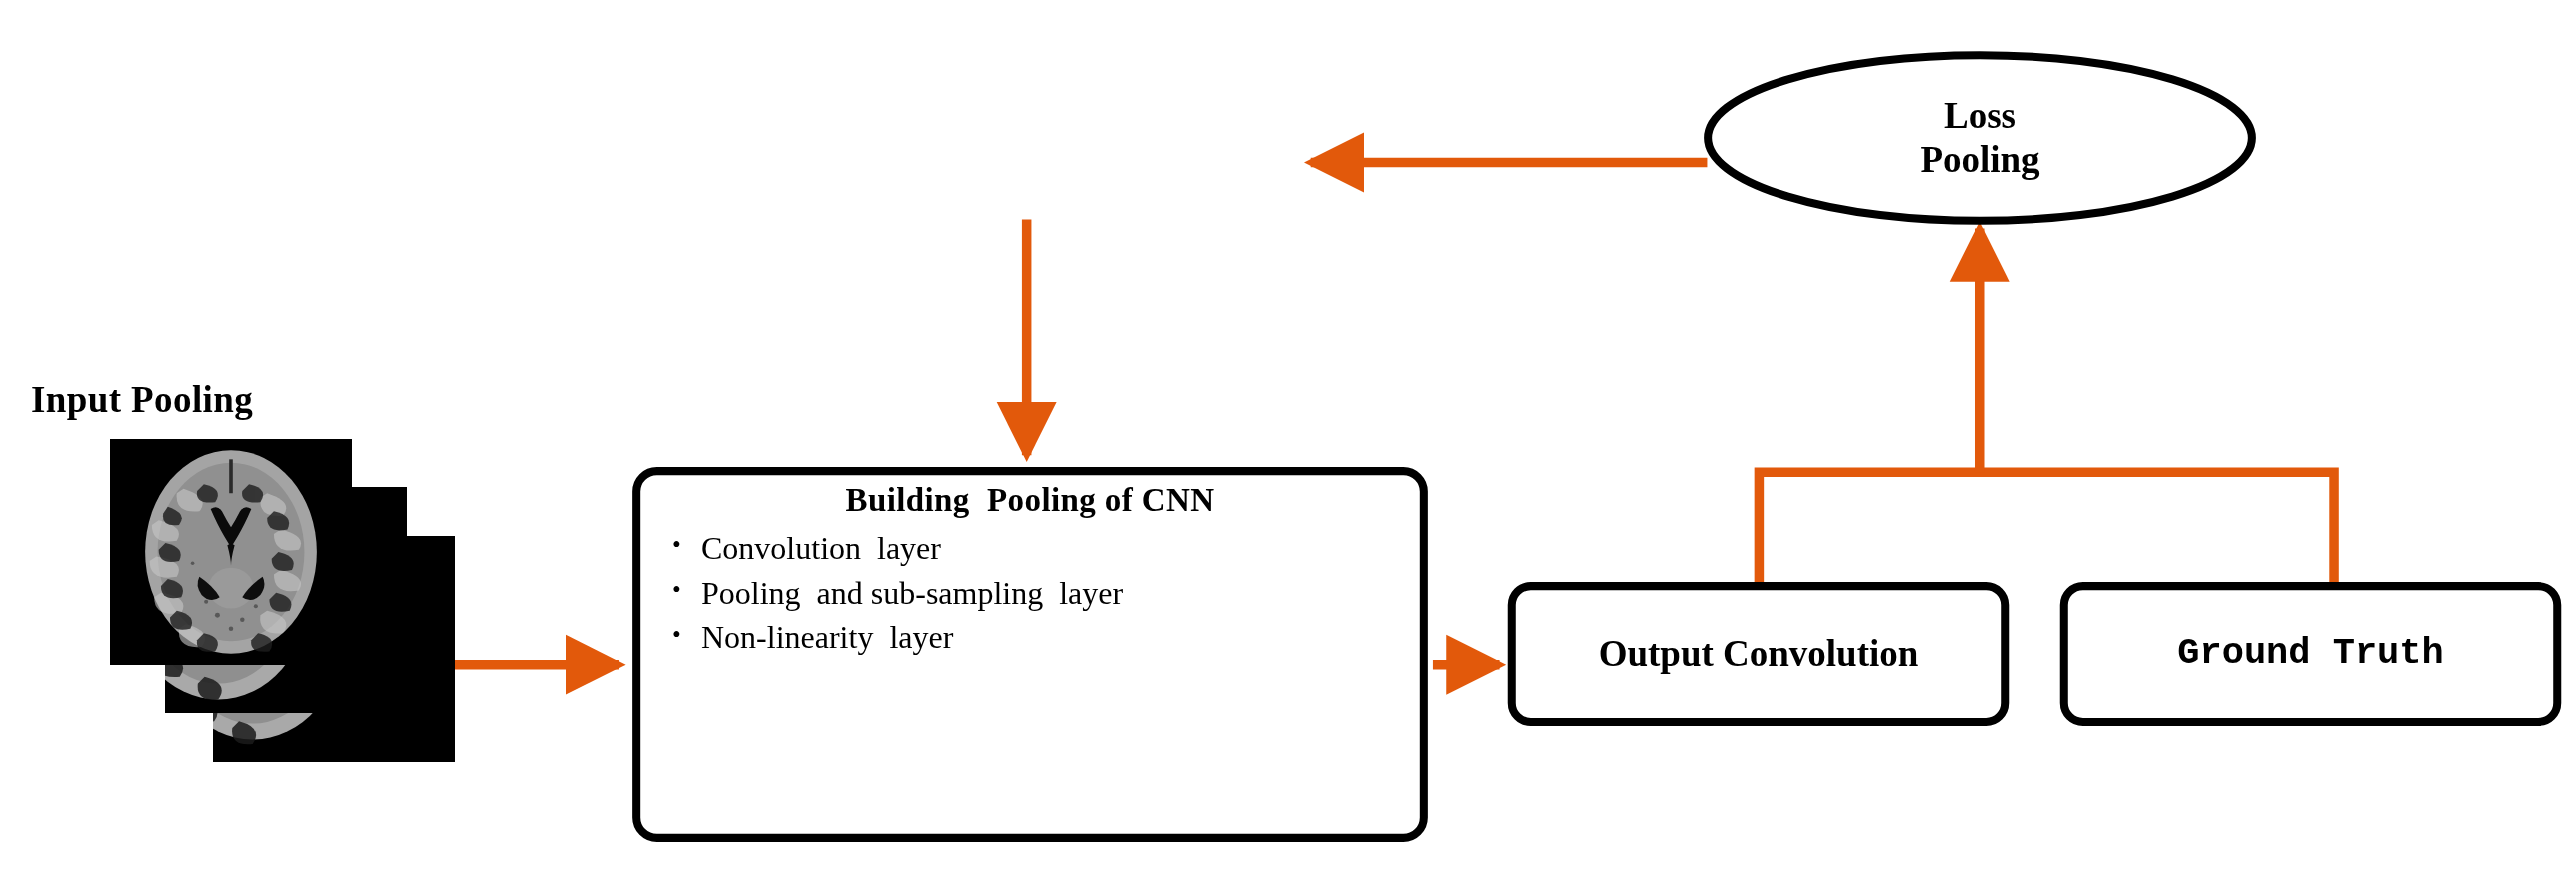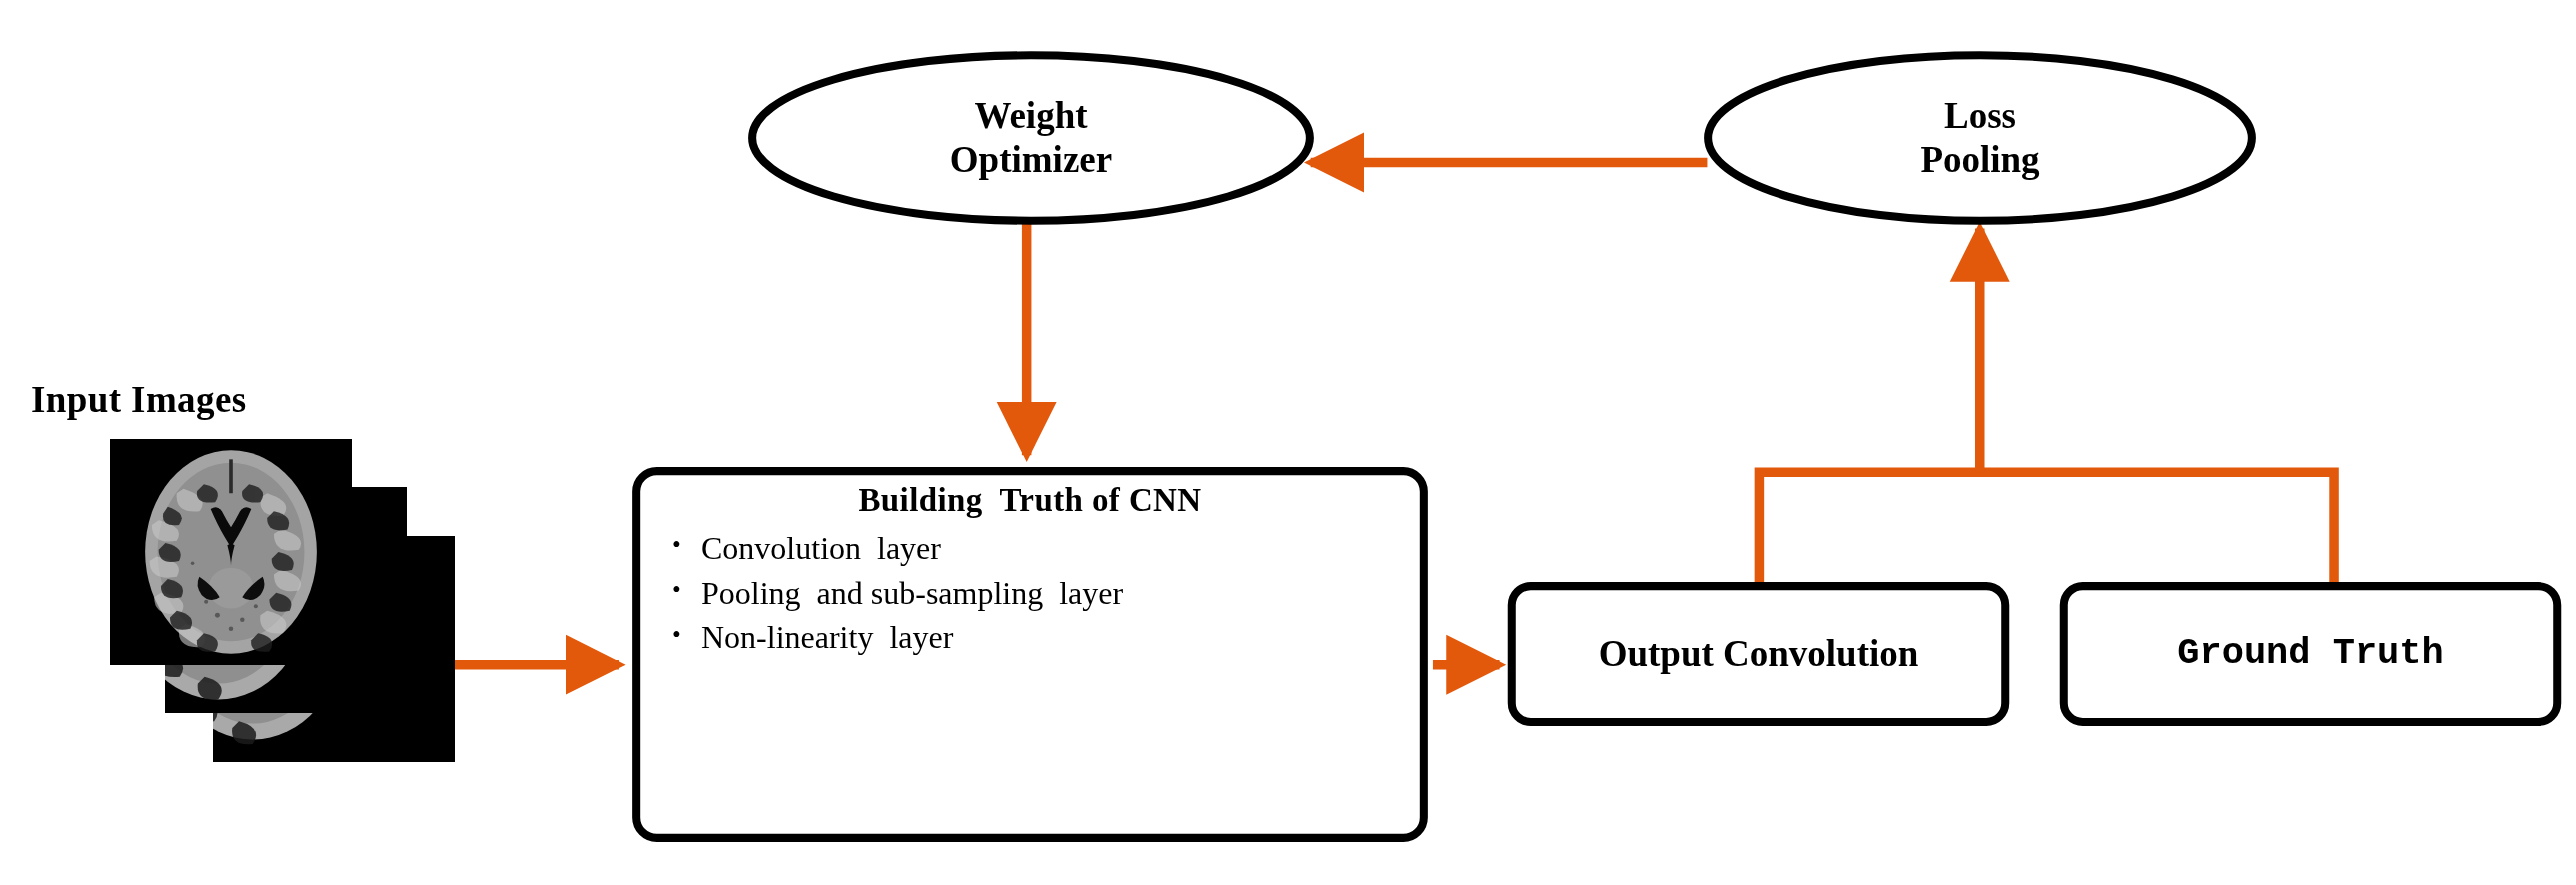--- a/index.html
+++ b/index.html
@@ -77,21 +77,21 @@
 
     <polyline points="2403,800 2403,645 3188,645 3188,800" fill="none" stroke="#E2590B" stroke-width="13"></polyline>
 
     <line x1="2704" y1="645" x2="2704" y2="312" stroke="#E2590B" stroke-width="13" marker-end="url(#ah-u)"></line>
 
     <line x1="2332" y1="222" x2="1790" y2="222" stroke="#E2590B" stroke-width="13" marker-end="url(#ah-l)"></line>
 
     <line x1="1402" y1="300" x2="1402" y2="622" stroke="#E2590B" stroke-width="13" marker-end="url(#ah-d)"></line>
   </svg>
 
-  <div id="input-label">Input Images</div>
+  <div id="input-label">Input Pooling</div>
 
   <div id="brain-stack">
 
     <div class="slice" style="left:103px;top:97px;width:242px;height:226px;">
       <svg width="242" height="226" viewBox="0 0 100 100">
         <rect width="100" height="100" fill="#000"></rect>
         <g transform="translate(-36,-8)">
           <ellipse cx="50" cy="52" rx="40" ry="46" fill="#a9a9a9"></ellipse>
           <ellipse cx="50" cy="52" rx="33" ry="39" fill="#8f8f8f"></ellipse>
           <g fill="#1c1c1c" opacity="0.85">
@@ -186,38 +186,29 @@
         </g>
       </svg>
     </div>
   </div>
 
   <div id="cnn-box">
     <svg width="798" height="377" viewBox="0 0 1090 515">
       <rect x="7" y="7" width="1076" height="501" rx="28" ry="28" fill="#ffffff" stroke="#000000" stroke-width="11"></rect>
     </svg>
     <div id="cnn-inner">
-      <div id="cnn-title">Building  Truth of CNN</div>
+      <div id="cnn-title">Building  Pooling of CNN</div>
       <ul id="cnn-list">
         <li>Convolution  layer</li>
         <li>Pooling  and sub-sampling  layer</li>
         <li>Non-linearity  layer</li>
       </ul>
     </div>
   </div>
 
-  <div class="ellipse-node" style="left:747px;top:50px;width:568px;height:176px;">
-    <svg width="568" height="176" viewBox="0 0 776 240">
-      <ellipse cx="388" cy="120" rx="381" ry="113" fill="#ffffff" stroke="#000000" stroke-width="11"></ellipse>
-    </svg>
-    <div class="nodetext" style="left:0;top:0;width:568px;height:176px;font-size:37px;">
-      <span>Weight</span>
-      <span>Optimizer</span>
-    </div>
-  </div>
 
   <div class="ellipse-node" style="left:1703px;top:50px;width:554px;height:176px;">
     <svg width="554" height="176" viewBox="0 0 756 240">
       <ellipse cx="378" cy="120" rx="371" ry="113" fill="#ffffff" stroke="#000000" stroke-width="11"></ellipse>
     </svg>
     <div class="nodetext" style="left:0;top:0;width:554px;height:176px;font-size:37px;justify-content:center;">
       <span>Loss</span>
       <span>Pooling</span>
     </div>
   </div>

